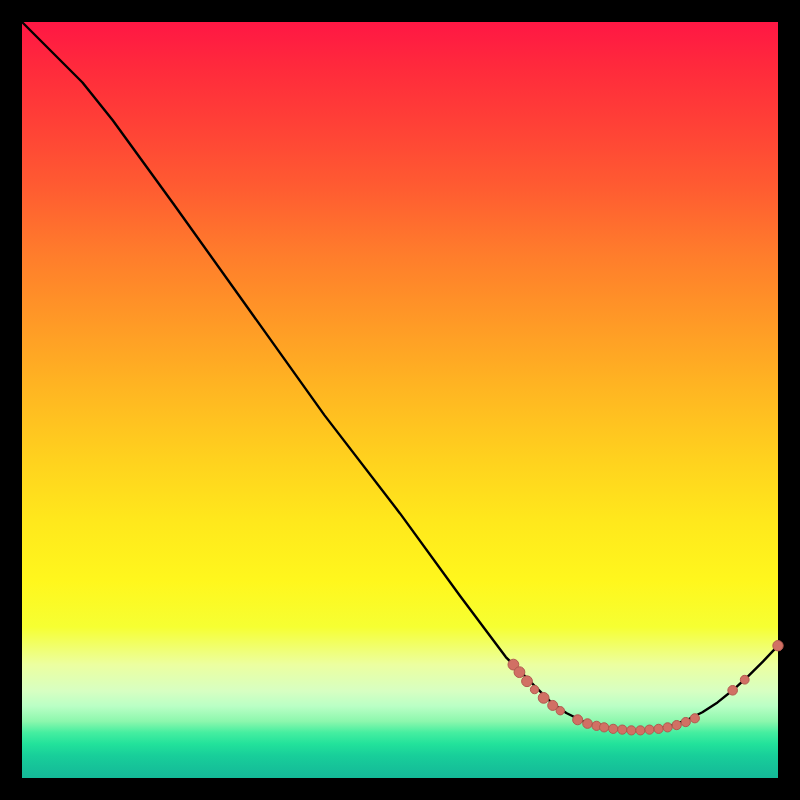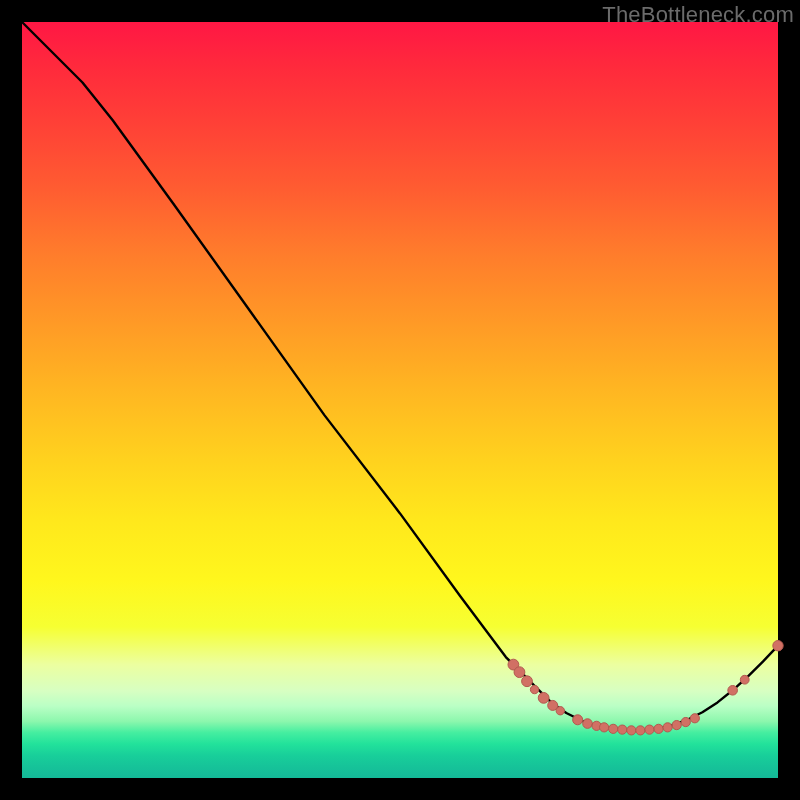--- a/index.html
+++ b/index.html
@@ -92,14 +92,13 @@
         <circle cx="645.62" cy="705.35" r="4.60" fill="#d17064" stroke="#b25a4f" stroke-width="1"></circle>
         <circle cx="654.70" cy="703.08" r="4.60" fill="#d17064" stroke="#b25a4f" stroke-width="1"></circle>
         <circle cx="663.77" cy="700.06" r="4.60" fill="#d17064" stroke="#b25a4f" stroke-width="1"></circle>
         <circle cx="672.84" cy="696.28" r="4.60" fill="#d17064" stroke="#b25a4f" stroke-width="1"></circle>
         <circle cx="710.64" cy="668.30" r="4.80" fill="#d17064" stroke="#b25a4f" stroke-width="1"></circle>
         <circle cx="722.74" cy="657.72" r="4.40" fill="#d17064" stroke="#b25a4f" stroke-width="1"></circle>
         <circle cx="756.00" cy="623.70" r="5.20" fill="#d17064" stroke="#b25a4f" stroke-width="1"></circle>
       </g>
   </svg>
 
-  <div class="watermark">TheBottleneck.com</div>
 </div>
 
 </body></html>

